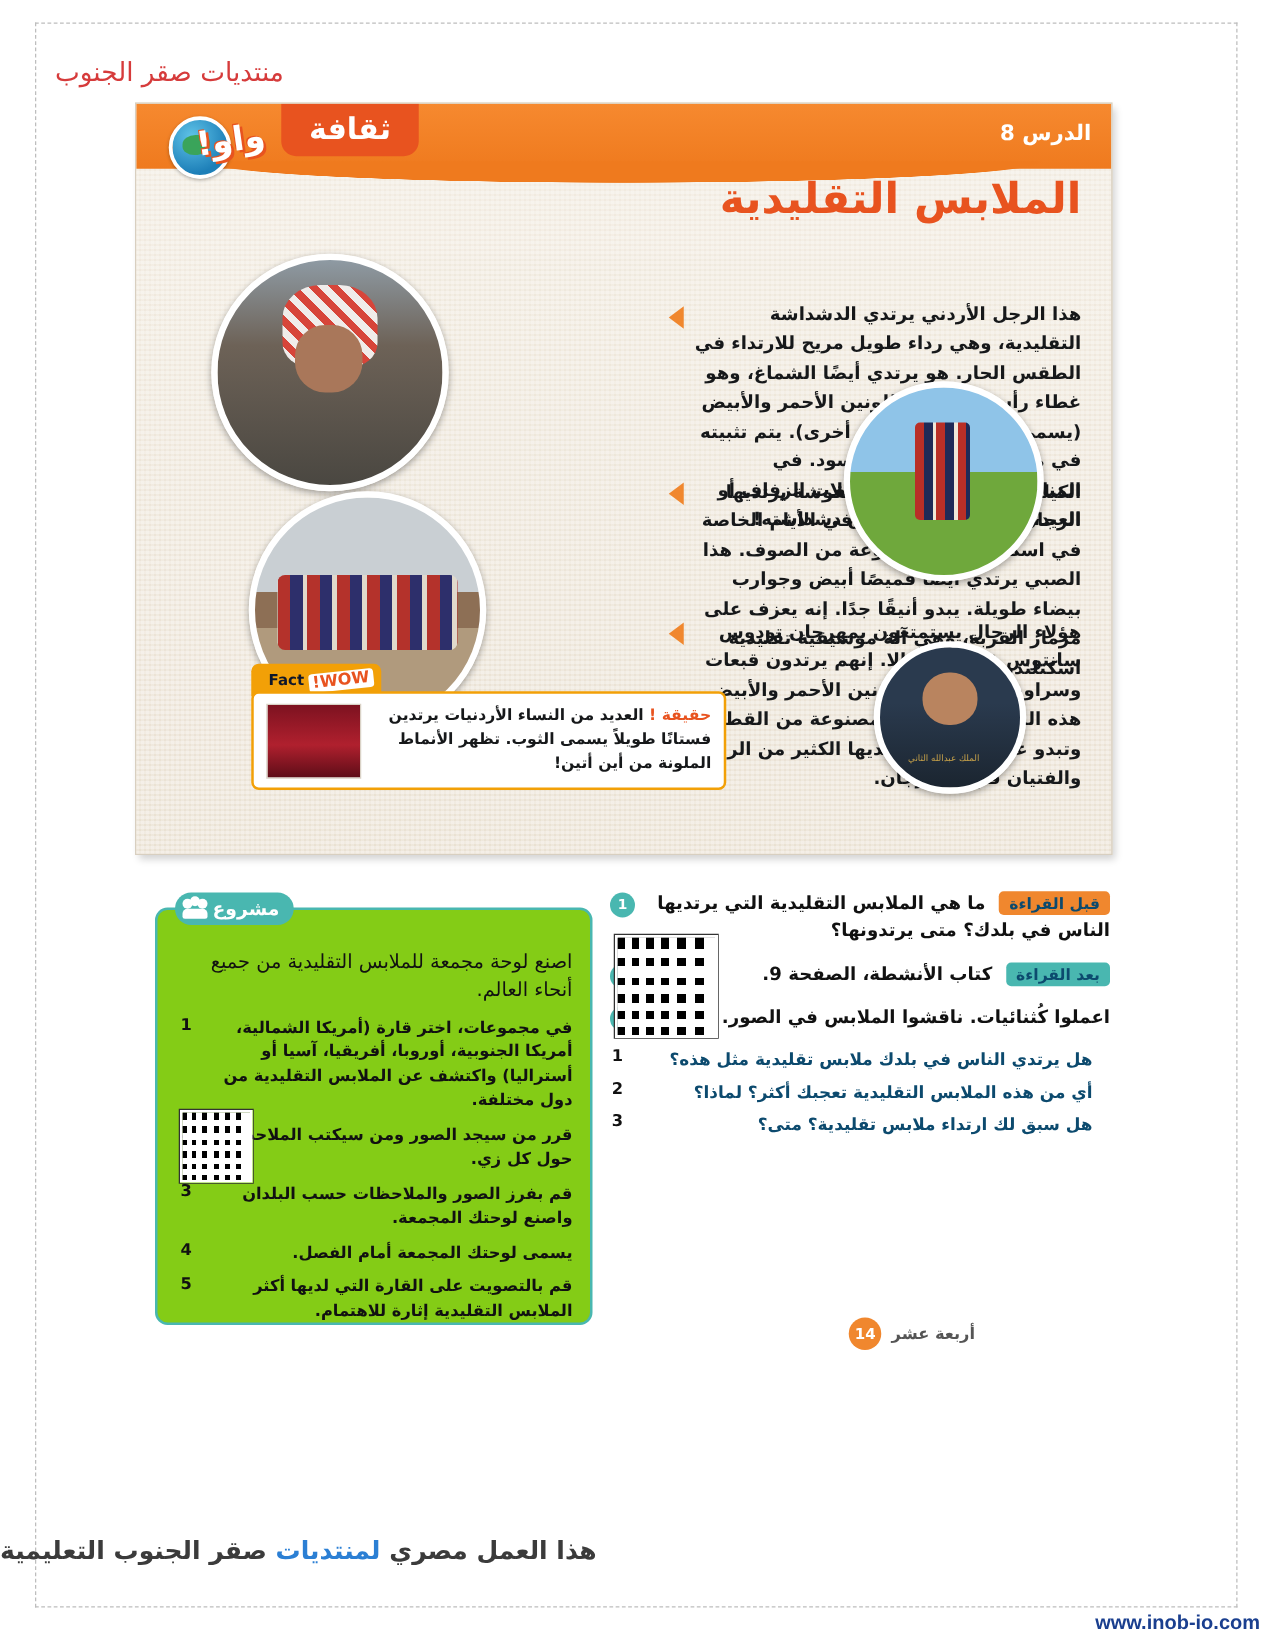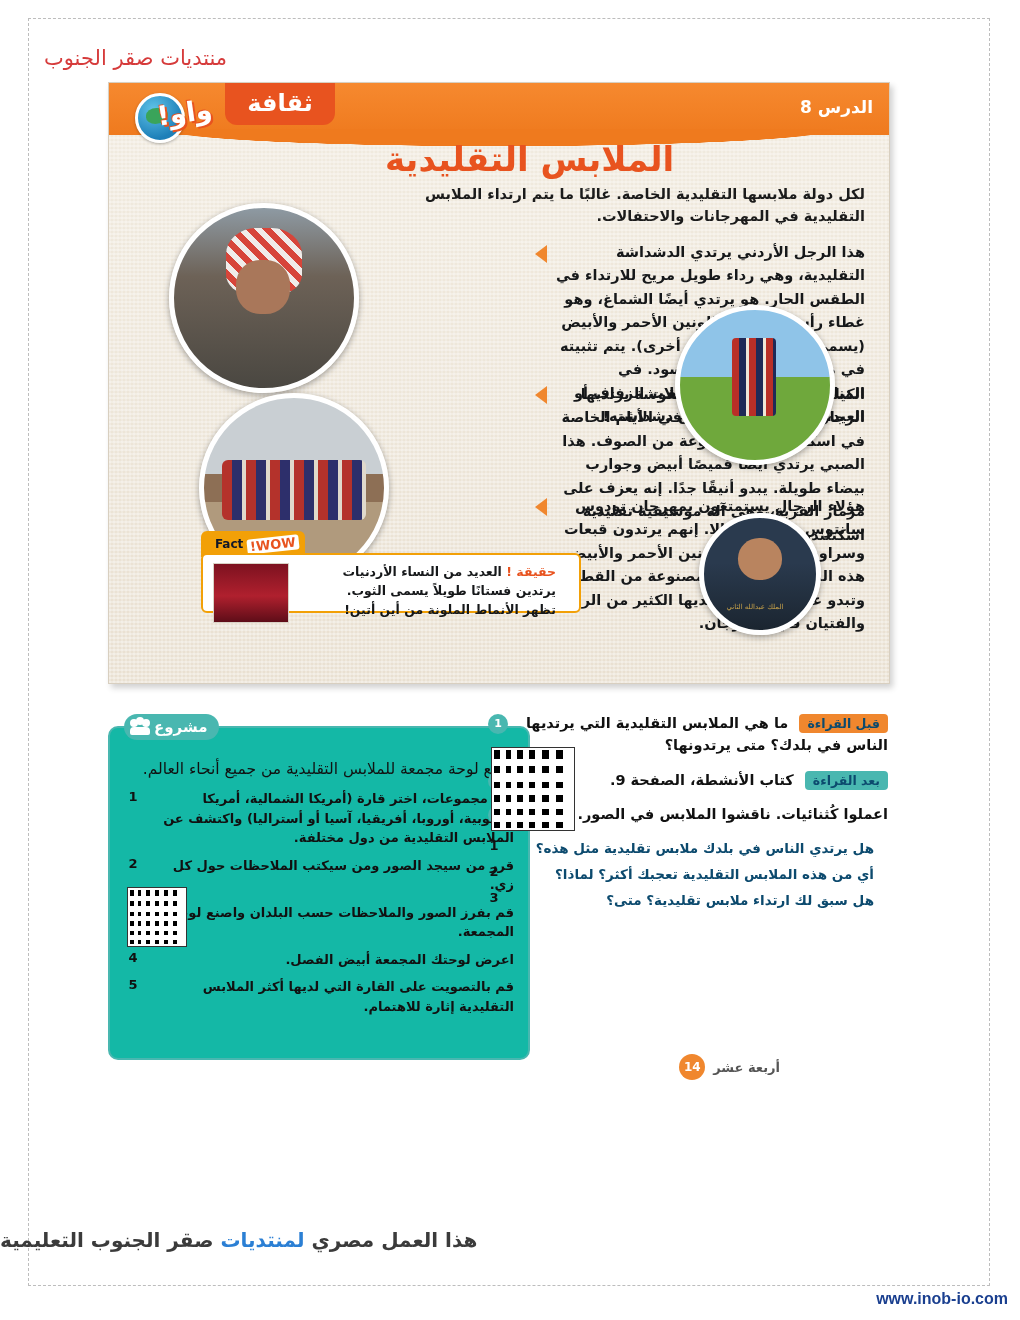--- a/index.html
+++ b/index.html
@@ -88,21 +88,21 @@
   }
   .wow-text{
     position:absolute;left:30px;top:10px;
     font-size:27px;font-weight:bold;color:#fff;
     text-shadow:2px 2px 0 #e8531f,-1px -1px 0 #e8531f;
     transform:rotate(-8deg);
     direction:rtl;
   }
   .art-title{
     position:absolute;right:24px;top:56px;width:480px;
-    text-align:left;direction:rtl;
+    text-align:right;direction:rtl;
     font-size:34px;font-weight:bold;color:#e8531f;
   }
   .art-intro{
     position:absolute;right:24px;top:100px;width:470px;
     text-align:right;direction:rtl;
     font-size:14.5px;line-height:1.55;color:#1b1b1b;font-weight:bold;
   }
 
   .para{
     position:absolute;direction:rtl;text-align:right;
@@ -168,44 +168,44 @@
     position:absolute;left:0;top:-22px;width:104px;height:26px;
     background:#f2a007;border-radius:6px 6px 0 0;
     display:flex;align-items:center;gap:4px;padding:0 6px;box-sizing:border-box;
   }
   .fact-wow{
     font-size:13px;font-weight:bold;color:#e8531f;background:#fff;border-radius:3px;
     padding:0 3px;transform:rotate(-6deg);
   }
   .fact-lbl{font-size:12px;font-weight:bold;color:#0f172a;}
   .fact-box{
-    position:absolute;left:0;top:0;width:380px;height:60px;
+    position:absolute;left:0;top:0;width:380px;height:79px;
     background:#fff;border:2px solid #f2a007;border-radius:6px;
-    box-sizing:border-box;padding:8px 23px;
+    box-sizing:border-box;padding:8px 10px;
   }
   .fact-text{
     direction:rtl;text-align:right;font-size:12.5px;line-height:1.5;color:#16181a;
     font-weight:bold;padding-left:86px;
   }
   .fact-text .hl{color:#e8531f;}
   .fact-img{
     position:absolute;left:10px;top:8px;width:74px;height:58px;
     background:linear-gradient(180deg,#7d1220,#b0202e 55%,#5e0d18);
     border:1px solid #d9d2c6;
   }
 
   
   .bottom{
     position:absolute;left:10px;top:620px;width:780px;height:380px;
   }
 
   
   .project{
-    position:absolute;left:0;top:24px;width:422px;height:334px;
-    background:#14b8a6;border:2px solid #49b7b0;border-radius:10px;
+    position:absolute;left:16px;top:24px;width:350px;height:334px;
+    background:#84cc16;border:2px solid #49b7b0;border-radius:10px;
     box-sizing:border-box;padding:30px 14px 10px 14px;
   }
   .project-tab{
     position:absolute;left:14px;top:-14px;height:26px;
     background:#49b7b0;border-radius:13px;color:#fff;
     font-size:15px;font-weight:bold;padding:0 12px 0 30px;line-height:26px;
     direction:rtl;
   }
   .project-tab .pp-icon{
     position:absolute;left:6px;top:3px;width:20px;height:20px;
@@ -308,21 +308,20 @@
 
     <div class="lesson-num">الدرس 8</div>
     <div class="culture-tab">ثقافة</div>
 
     <div class="wow-badge">
       <div class="wow-circle"></div>
       <div class="wow-text">واو!</div>
     </div>
 
     <div class="art-title">الملابس التقليدية</div>
-    <div class="art-intro">لكل دولة ملابسها التقليدية الخاصة. غالبًا ما يتم ارتداء الملابس التقليدية في المهرجانات والاحتفالات.</div>
 
     <div class="tri t1"></div>
     <div class="para p1">هذا الرجل الأردني يرتدي الدشداشة التقليدية، وهي رداء طويل مريح للارتداء في الطقس الحار. هو يرتدي أيضًا الشماغ، وهو غطاء رأس مربعات باللونين الأحمر والأبيض (يسمى كوفية في مناطق أخرى). يتم تثبيته في مكانه بواسطة عقال أسود. في المناسبات الخاصة، مثل حفلات الزفاف أو العيد، قد يرتدي عباءة فوق دشداشته!</div>
 
     <div class="tri t2"></div>
     <div class="para p2">الكيلت هو تنورة تقليدية منقوشة يرتديها الرجال والنساء والأطفال في الأيام الخاصة في اسكتلندا. إنها مصنوعة من الصوف. هذا الصبي يرتدي أيضًا قميصًا أبيض وجوارب بيضاء طويلة. يبدو أنيقًا جدًا. إنه يعزف على مزمار القربة، وهي آلة موسيقية تقليدية اسكتلندية.</div>
 
     <div class="tri t3"></div>
     <div class="para p3">هؤلاء الرجال يستمتعون بمهرجان تودوس سانتوس في غواتيمالا. إنهم يرتدون قبعات وسراويل مخططة باللونين الأحمر والأبيض. هذه الملابس التقليدية مصنوعة من القطن، وتبدو عفوية تمامًا! يرتديها الكثير من الرجال والفتيان في المهرجان.</div>
 
@@ -368,21 +367,21 @@
       <div class="p-item">
         <span class="p-num">2</span>
         <span class="p-txt">قرر من سيجد الصور ومن سيكتب الملاحظات حول كل زي.</span>
       </div>
       <div class="p-item">
         <span class="p-num">3</span>
         <span class="p-txt">قم بفرز الصور والملاحظات حسب البلدان واصنع لوحتك المجمعة.</span>
       </div>
       <div class="p-item">
         <span class="p-num">4</span>
-        <span class="p-txt">اعرض لوحتك المجمعة أبيض الفصل.</span>
+        <span class="p-txt">يسمى لوحتك المجمعة أمام الفصل.</span>
       </div>
       <div class="p-item">
         <span class="p-num">5</span>
         <span class="p-txt">قم بالتصويت على القارة التي لديها أكثر الملابس التقليدية إثارة للاهتمام.</span>
       </div>
 
       <div class="qr"></div>
     </div>
 
     <div class="questions">

